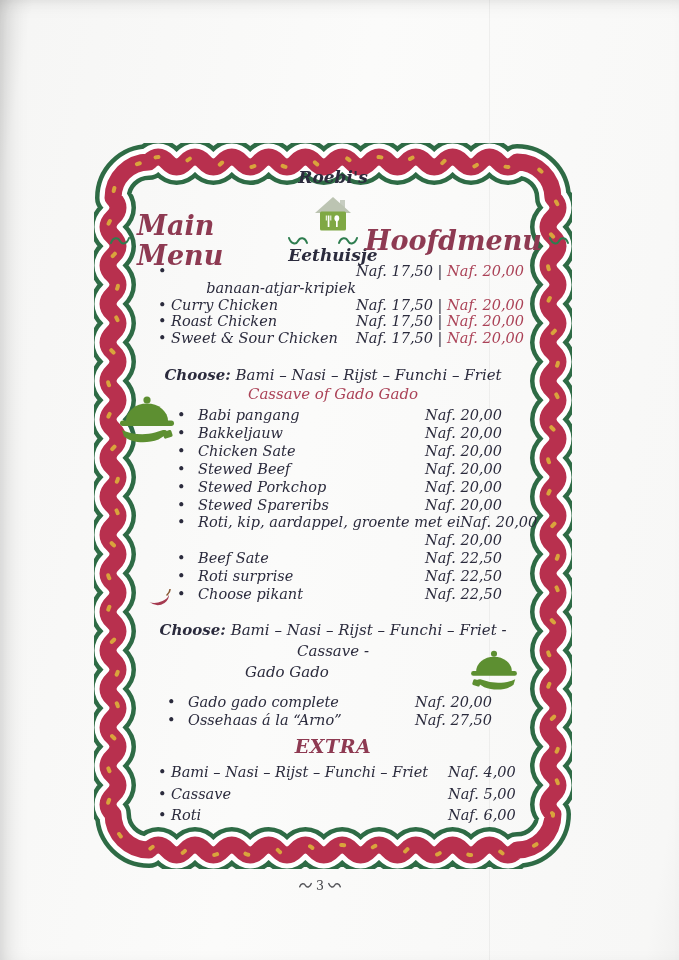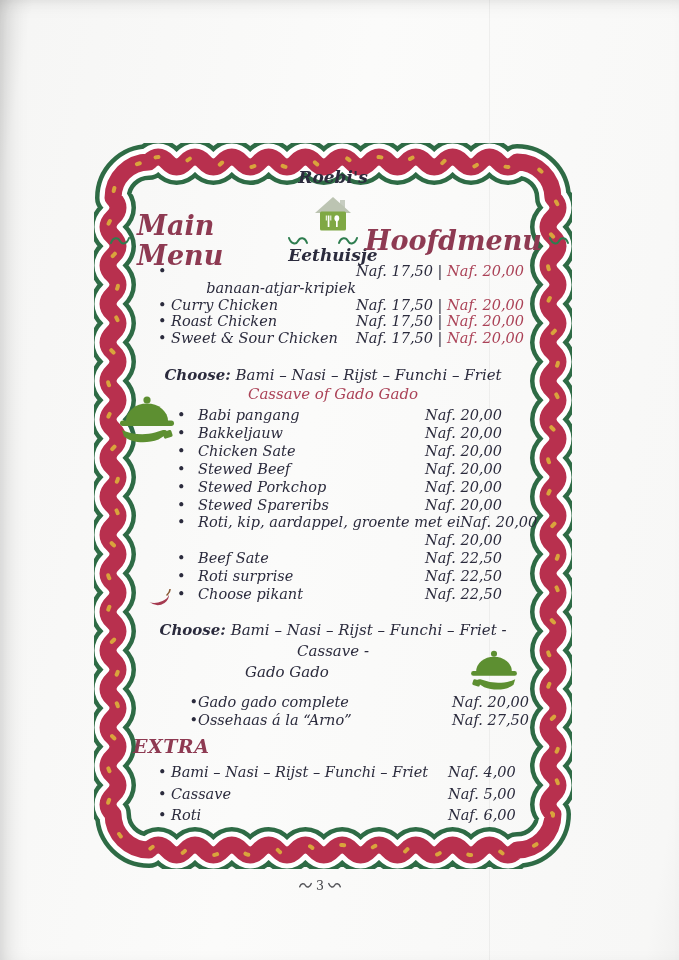--- a/index.html
+++ b/index.html
@@ -41,26 +41,26 @@
   .choose2 .l2{text-align:left;padding-left:112px;}
 
   .s2{left:177px;top:407px;width:352px;}
   .s2 .row,.sp-items .row{line-height:17.9px;position:relative;}
   .s2 .name,.sp-items .name{white-space:nowrap;flex:none;}
   .s2 .price,.sp-items .price{width:104px;flex:none;margin-left:auto;white-space:nowrap;}
   .s2 .bullet,.sp-items .bullet{width:21px;}
   .chili{position:absolute;left:-30px;top:3px;}
 
   .special-title{position:absolute;left:133px;width:400px;top:666px;text-align:center;font-size:21px;font-weight:bold;color:#8e3a52;}
-  .sp-items{left:177px;top:694px;width:352px;text-align:right;}
+  .sp-items{left:167px;top:694px;width:352px;}
   .cloche2-wrap{position:absolute;left:466px;top:646px;}
   .cloche1-wrap{position:absolute;left:114px;top:391px;}
   .mirror{transform:scaleX(-1);}
 
-  .extra-title{position:absolute;left:133px;width:400px;top:735px;font-size:19px;font-weight:bold;color:#8e3a52;letter-spacing:.5px;}
+  .extra-title{position:absolute;left:133px;width:400px;top:735px;text-align:center;font-size:19px;font-weight:bold;color:#8e3a52;letter-spacing:.5px;}
   .extra{left:158px;top:762px;width:401px;}
   .extra .row{line-height:21.6px;}
   .extra .name{white-space:nowrap;flex:none;}
   .extra .price{width:111px;flex:none;margin-left:auto;white-space:nowrap;}
 
   .footer{position:absolute;left:0;width:640px;top:878px;text-align:center;font-size:12.5px;color:#46464a;font-style:normal;display:flex;justify-content:center;align-items:center;gap:4px;}
 </style>
 </head>
 <body>
 

